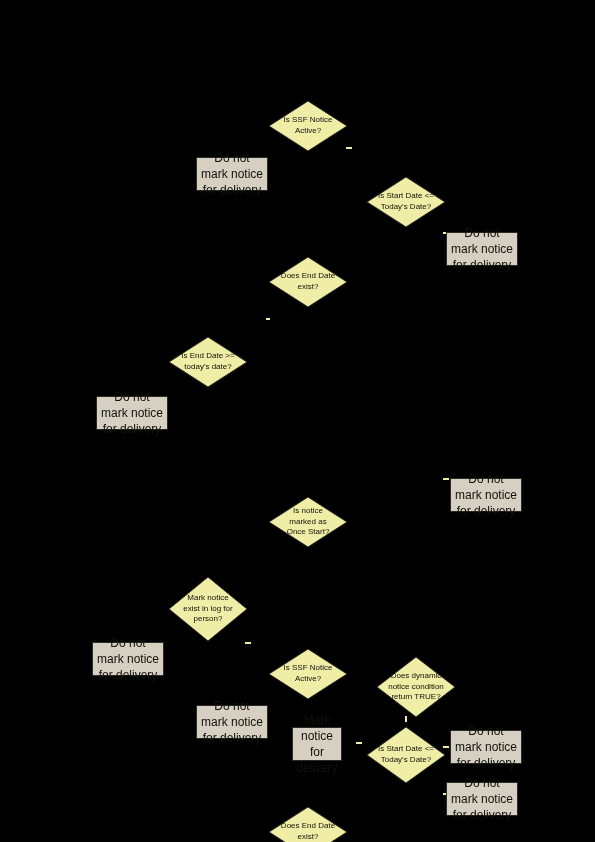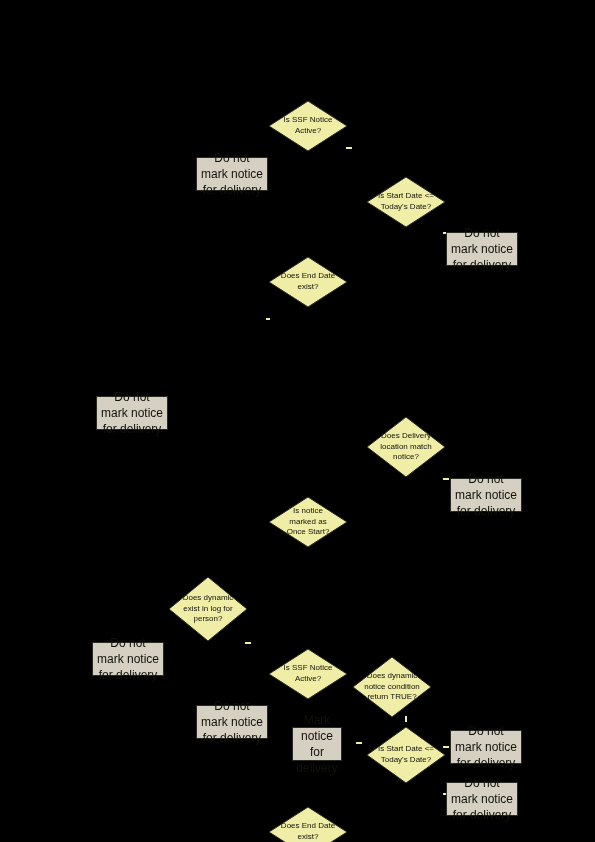--- a/index.html
+++ b/index.html
@@ -102,62 +102,62 @@
     <span>Do not mark notice for delivery</span>
   </div>
 
   <div class="node diamond" style="left:268px;top:256px;width:80px;height:52px;">
     <svg width="80" height="52" viewBox="0 0 80 52">
       <polygon points="40,1 79,26 40,51 1,26" fill="#efeda6" stroke="#2a2a22" stroke-width="1"></polygon>
     </svg>
     <span class="dlabel">Does End Date exist?</span>
   </div>
 
+  <div class="node diamond" style="left:168px;top:336px;width:80px;height:52px;">
+    <svg width="80" height="52" viewBox="0 0 80 52">
+      <polygon points="40,1 79,26 40,51 1,26" fill="#efeda6" stroke="#2a2a22" stroke-width="1"></polygon>
+    </svg>
+    <span class="dlabel">Is End Date &gt;= today's date?</span>
+  </div>
 
   <div class="node rect" style="left:96px;top:396px;width:72px;height:34px;">
     <span>Do not mark notice for delivery</span>
   </div>
 
-  <div class="node diamond" style="left:366px;top:416px;width:80px;height:62px;">
-    <svg width="80" height="62" viewBox="0 0 80 62">
-      <polygon points="40,1 79,31 40,61 1,31" fill="#efeda6" stroke="#2a2a22" stroke-width="1"></polygon>
-    </svg>
-    <span class="dlabel">Does Delivery location match notice?</span>
-  </div>
 
   <div class="node rect" style="left:450px;top:478px;width:72px;height:34px;">
     <span>Do not mark notice for delivery</span>
   </div>
 
   <div class="node diamond" style="left:268px;top:496px;width:80px;height:52px;">
     <svg width="80" height="52" viewBox="0 0 80 52">
       <polygon points="40,1 79,26 40,51 1,26" fill="#efeda6" stroke="#2a2a22" stroke-width="1"></polygon>
     </svg>
     <span class="dlabel">Is notice marked as Once Start?</span>
   </div>
 
   <div class="node diamond" style="left:168px;top:576px;width:80px;height:66px;">
     <svg width="80" height="66" viewBox="0 0 80 66">
       <polygon points="40,1 79,33 40,65 1,33" fill="#efeda6" stroke="#2a2a22" stroke-width="1"></polygon>
     </svg>
-    <span class="dlabel">Does dynamic exist in log for person?</span>
+    <span class="dlabel">Mark notice exist in log for person?</span>
   </div>
 
   <div class="node rect" style="left:92px;top:642px;width:72px;height:34px;">
     <span>Do not mark notice for delivery</span>
   </div>
 
   <div class="node diamond" style="left:268px;top:648px;width:80px;height:52px;">
     <svg width="80" height="52" viewBox="0 0 80 52">
       <polygon points="40,1 79,26 40,51 1,26" fill="#efeda6" stroke="#2a2a22" stroke-width="1"></polygon>
     </svg>
     <span class="dlabel">Is SSF Notice Active?</span>
   </div>
 
-  <div class="node diamond" style="left:352px;top:656px;width:80px;height:62px;">
+  <div class="node diamond" style="left:376px;top:656px;width:80px;height:62px;">
     <svg width="80" height="62" viewBox="0 0 80 62">
       <polygon points="40,1 79,31 40,61 1,31" fill="#efeda6" stroke="#2a2a22" stroke-width="1"></polygon>
     </svg>
     <span class="dlabel">Does dynamic notice condition return TRUE?</span>
   </div>
 
   <div class="node rect" style="left:196px;top:705px;width:72px;height:34px;">
     <span>Do not mark notice for delivery</span>
   </div>
 

